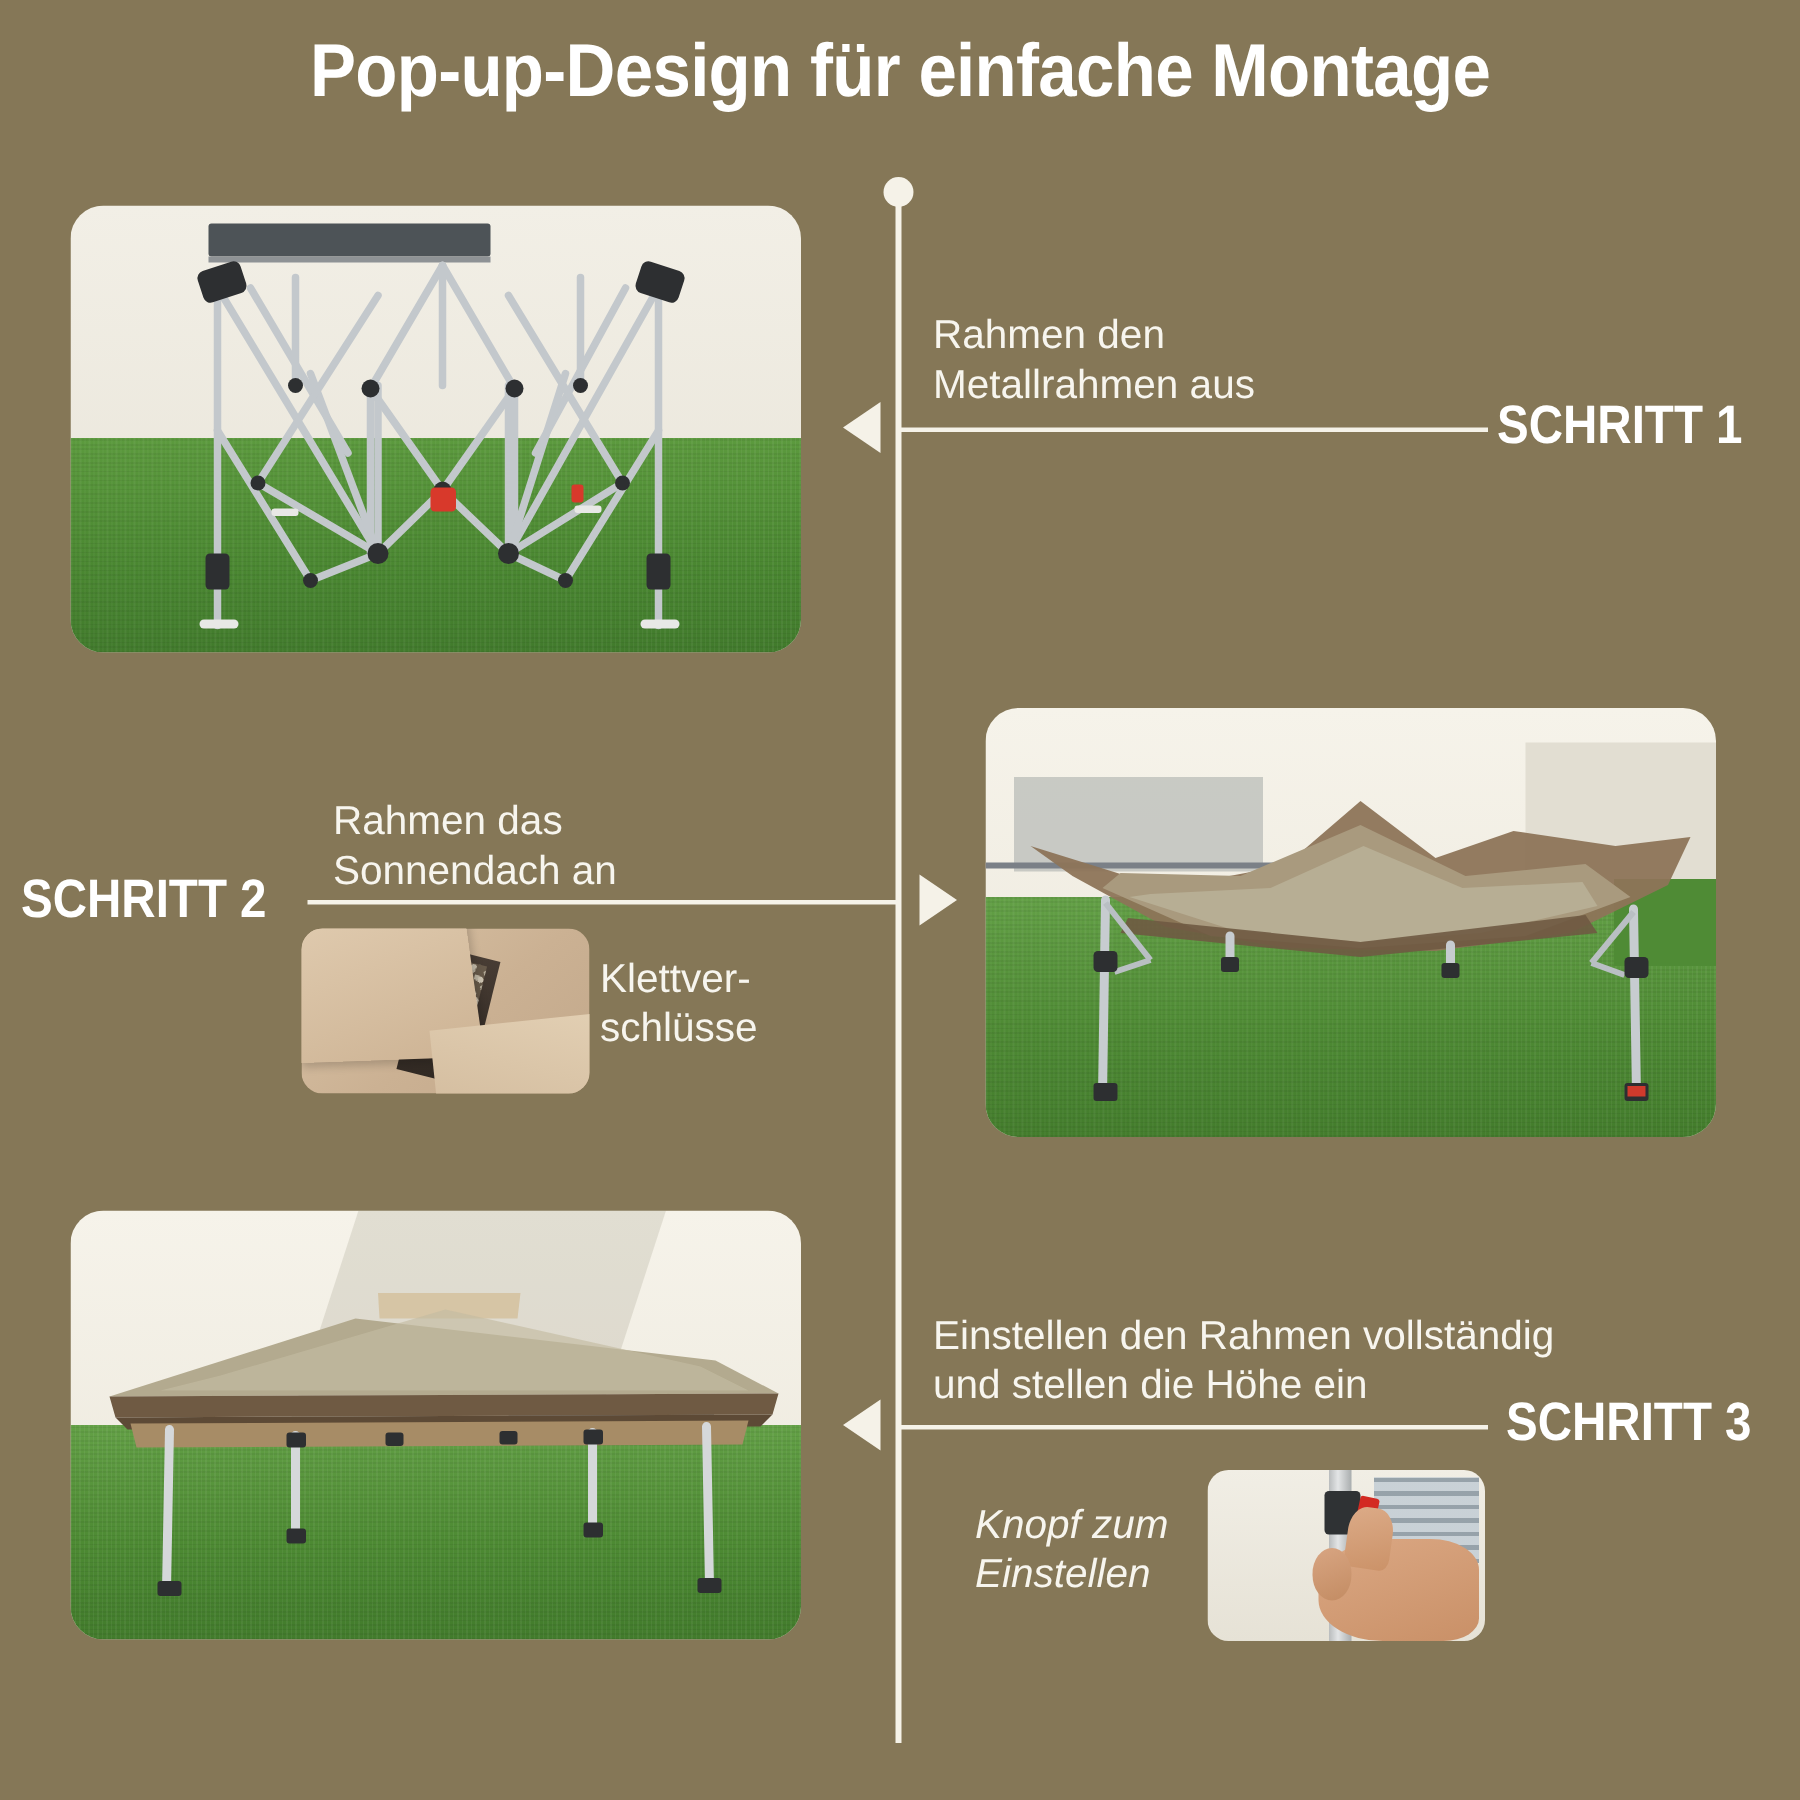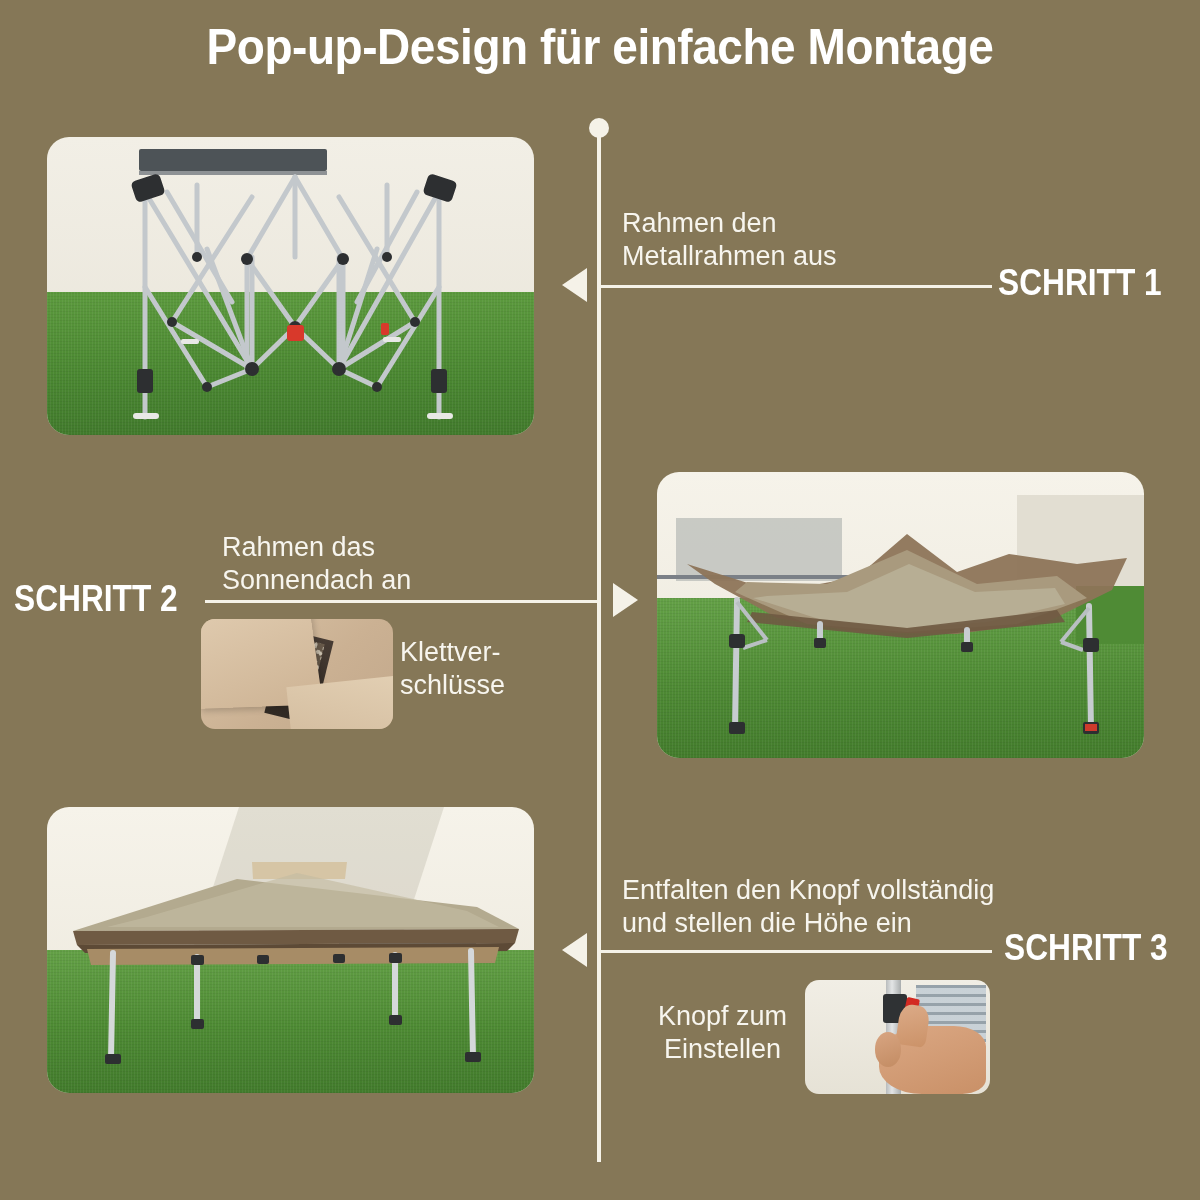--- a/index.html
+++ b/index.html
@@ -98,21 +98,21 @@
   .callout {
     position:absolute;
     color:#f7f5ee;
     font-size:27px;
     line-height:33px;
     font-weight:300;
     white-space:pre-line;
     font-family:"Liberation Sans", sans-serif;
   }
   .callout.c1 { left:400px; top:636px; text-align:left; }
-  .callout.c2 { left:650px; top:1000px; text-align:center; width:145px; }
+  .callout.c2 { left:650px; top:1000px; text-align:left; width:145px;font-style:italic; }
 
   
   .photo {
     position:absolute;
     border-radius:22px;
     overflow:hidden;
   }
   .p1 { left:47px;  top:137px; width:487px; height:298px; }
   .p2 { left:657px; top:472px; width:487px; height:286px; }
   .p3 { left:47px;  top:807px; width:487px; height:286px; }
@@ -381,21 +381,21 @@
       <rect x="426" y="166" width="16" height="14" rx="3"></rect>
       <rect x="72" y="250" width="16" height="12" rx="2"></rect>
       <rect x="426" y="250" width="16" height="12" rx="2"></rect>
       <rect x="157" y="166" width="12" height="10" rx="2"></rect>
       <rect x="304" y="170" width="12" height="10" rx="2"></rect>
     </g>
     <rect x="428" y="252" width="12" height="7" fill="#cf3a2c"></rect>
   </svg>
 </div>
 
-<div class="step-desc d3">Entfalten den Knopf vollständig
+<div class="step-desc d3">Einstellen den Rahmen vollständig
 und stellen die Höhe ein</div>
 <div class="step-label s3">SCHRITT 3</div>
 <div class="callout c2">Knopf zum
 Einstellen</div>
 
 <div class="photo p-inset-button">
   <div class="btn-bg"></div>
   <div class="btn-winpane"></div>
   <div class="btn-pole"></div>
   <div class="btn-clamp"></div>

